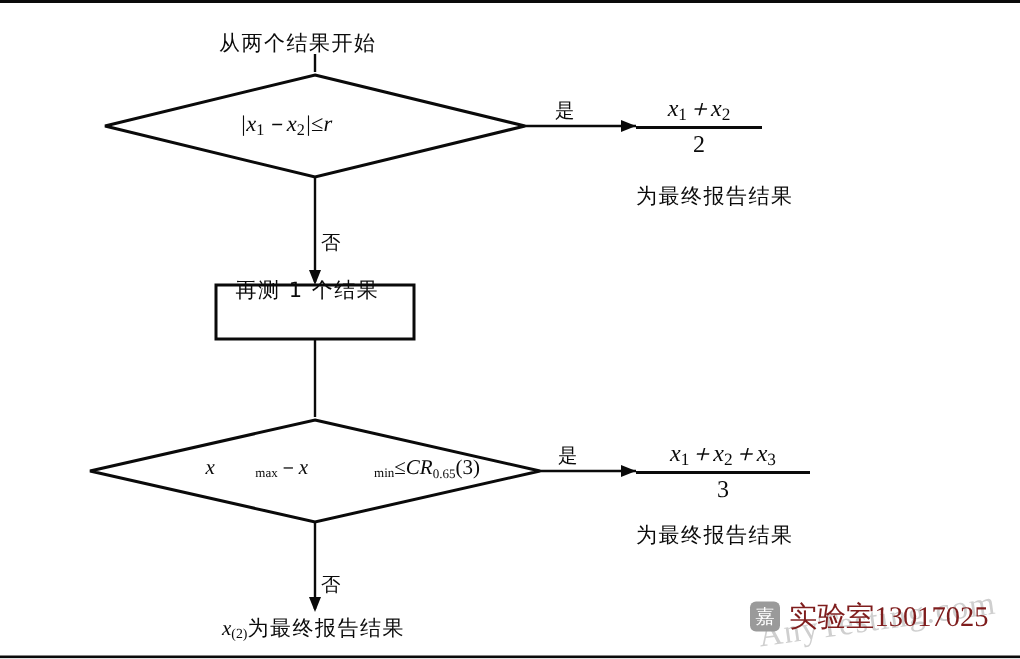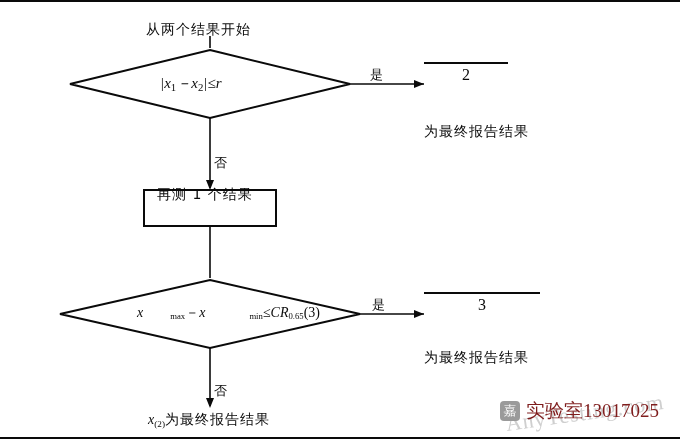--- a/index.html
+++ b/index.html
@@ -161,26 +161,28 @@
   <div class="txt cn" style="left:157px; top:187px;">再测 1 个结果</div>
 
   <div class="txt" style="left:137px; top:306px; font-size:14px;">
     <span class="mathi"><i>x</i><span class="sub" style="font-size:0.62em;padding-left:27px;">max</span></span><span style="font-style:normal;">－</span><span class="mathi"><i>x</i><span class="sub" style="font-size:0.62em;padding-left:44px;">min</span></span><span style="font-style:normal;">≤</span><span class="mathi"><i>CR</i><span class="sub" style="font-size:0.62em;">0.65</span></span><span style="font-style:normal;">(3)</span>
   </div>
 
   <div class="txt cn-small" style="left:372px; top:298px;">是</div>
   <div class="txt cn-small" style="left:214px; top:384px;">否</div>
 
   <div class="frac" style="left:424px; top:62px; width:84px;">
+    <span class="num"><i>x</i><span class="sub">1</span>＋<i>x</i><span class="sub">2</span></span>
     <span class="bar"></span>
     <span class="den">2</span>
   </div>
   <div class="txt cn" style="left:424px; top:124px;">为最终报告结果</div>
 
   <div class="frac" style="left:424px; top:292px; width:116px;">
+    <span class="num"><i>x</i><span class="sub">1</span>＋<i>x</i><span class="sub">2</span>＋<i>x</i><span class="sub">3</span></span>
     <span class="bar"></span>
     <span class="den">3</span>
   </div>
   <div class="txt cn" style="left:424px; top:350px;">为最终报告结果</div>
 
   <div class="txt" style="left:148px; top:412px; font-size:14px;">
     <span class="mathi"><i>x</i><span class="sub" style="font-size:0.66em;">(2)</span></span><span class="cn" style="position:static;">为最终报告结果</span>
   </div>
 
   <div class="wm-main" style="left:505px; top:400px;">AnyTesting.com</div>

